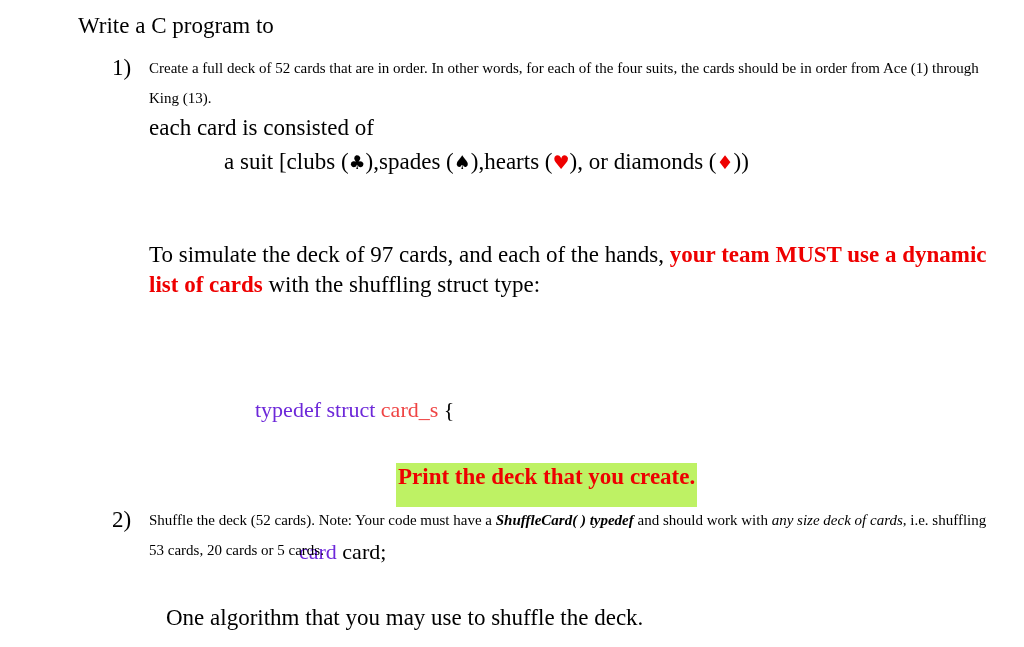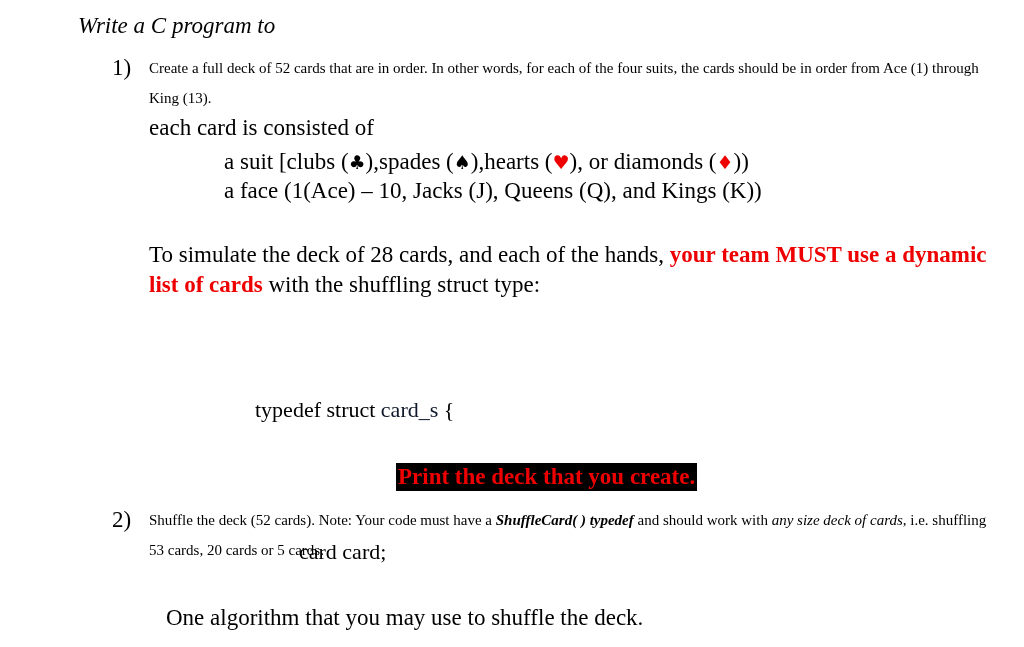--- a/index.html
+++ b/index.html
@@ -24,21 +24,20 @@
   }
 
   
   .doc-title {
     position: absolute;
     left: 78px;
     top: 11px;
     font-size: 23px;
     line-height: 30px;
     white-space: nowrap;
-    font-style: italic;
   }
 
   .list-item {
     position: absolute;
     left: 112px;
   }
   .list-item .marker {
     position: absolute;
     left: 0;
     top: 0;
@@ -98,38 +97,38 @@
     left: 222px;
     top: 310px;
     font-family: "Liberation Serif", "DejaVu Serif", serif;
     font-size: 22px;
     line-height: 28.5px;
     white-space: pre;
   }
   .code-block .ln {
     white-space: pre;
   }
-  .kw   { color: #000000; text-align: center; }
-  .type { color: #0f172a; }
+  .kw   { color: #6d28d9; text-align: center; }
+  .type { color: #ef4444; }
   .plain{ color: #000000; }
 
   
   .highlight-line {
     position: absolute;
     left: 396px;
     top: 462px;
     font-size: 23px;
     line-height: 30px;
     white-space: nowrap;
   }
   .highlight-line .hl {
-    background: #000000;
+    background: #bef264;
     color: #ee0000;
     font-weight: bold;
-    padding: 1px 2px 2px 2px;
+    padding: 1px 2px 18px 2px;
     margin-top: 48px;
   }
 </style>
 </head>
 <body>
 
 <div class="page">
 
   <div class="doc-title">Write a C program to</div>
 
@@ -137,24 +136,23 @@
     <span class="marker">1)</span>
     <div class="body">Create a full deck of 52 cards that are in order. In other words, for each of the four suits, the cards should be in order from Ace (1) through King (13).</div>
   </div>
 
   <div class="para" style="left:149px; top:113px;">each card is consisted of</div>
 
   <div class="sub-line" style="top:143px;">
     <span>a suit [clubs (</span><span class="suit-black">♣</span><span>),spades (</span><span class="suit-black">♠</span><span>),hearts (</span><span class="suit-red">♥</span><span>), or diamonds (</span><span class="suit-red">♦</span><span>))</span>
   </div>
 
-  <div class="sub-line" style="top:172px;">a face (1(Ace) – 10, Jacks (J), Queens (Q), and Kings (K))</div>
 
   <div class="para" style="left:149px; top:240px; width:850px;">
-    <span>To simulate the deck of 28 cards, and each of the hands, </span><span class="red-bold">your team MUST use a dynamic list of cards</span><span> with the shuffling struct type:</span>
+    <span>To simulate the deck of 97 cards, and each of the hands, </span><span class="red-bold">your team MUST use a dynamic list of cards</span><span> with the shuffling struct type:</span>
   </div>
 
   <div class="code-block">
     <div class="ln">
       <span class="kw">typedef struct </span><span class="type">card_s</span><span class="plain"> {</span>
     </div>
     <div class="ln">
       <span class="plain">        </span><span class="kw">card</span><span class="plain"> card;</span>
     </div>
     

